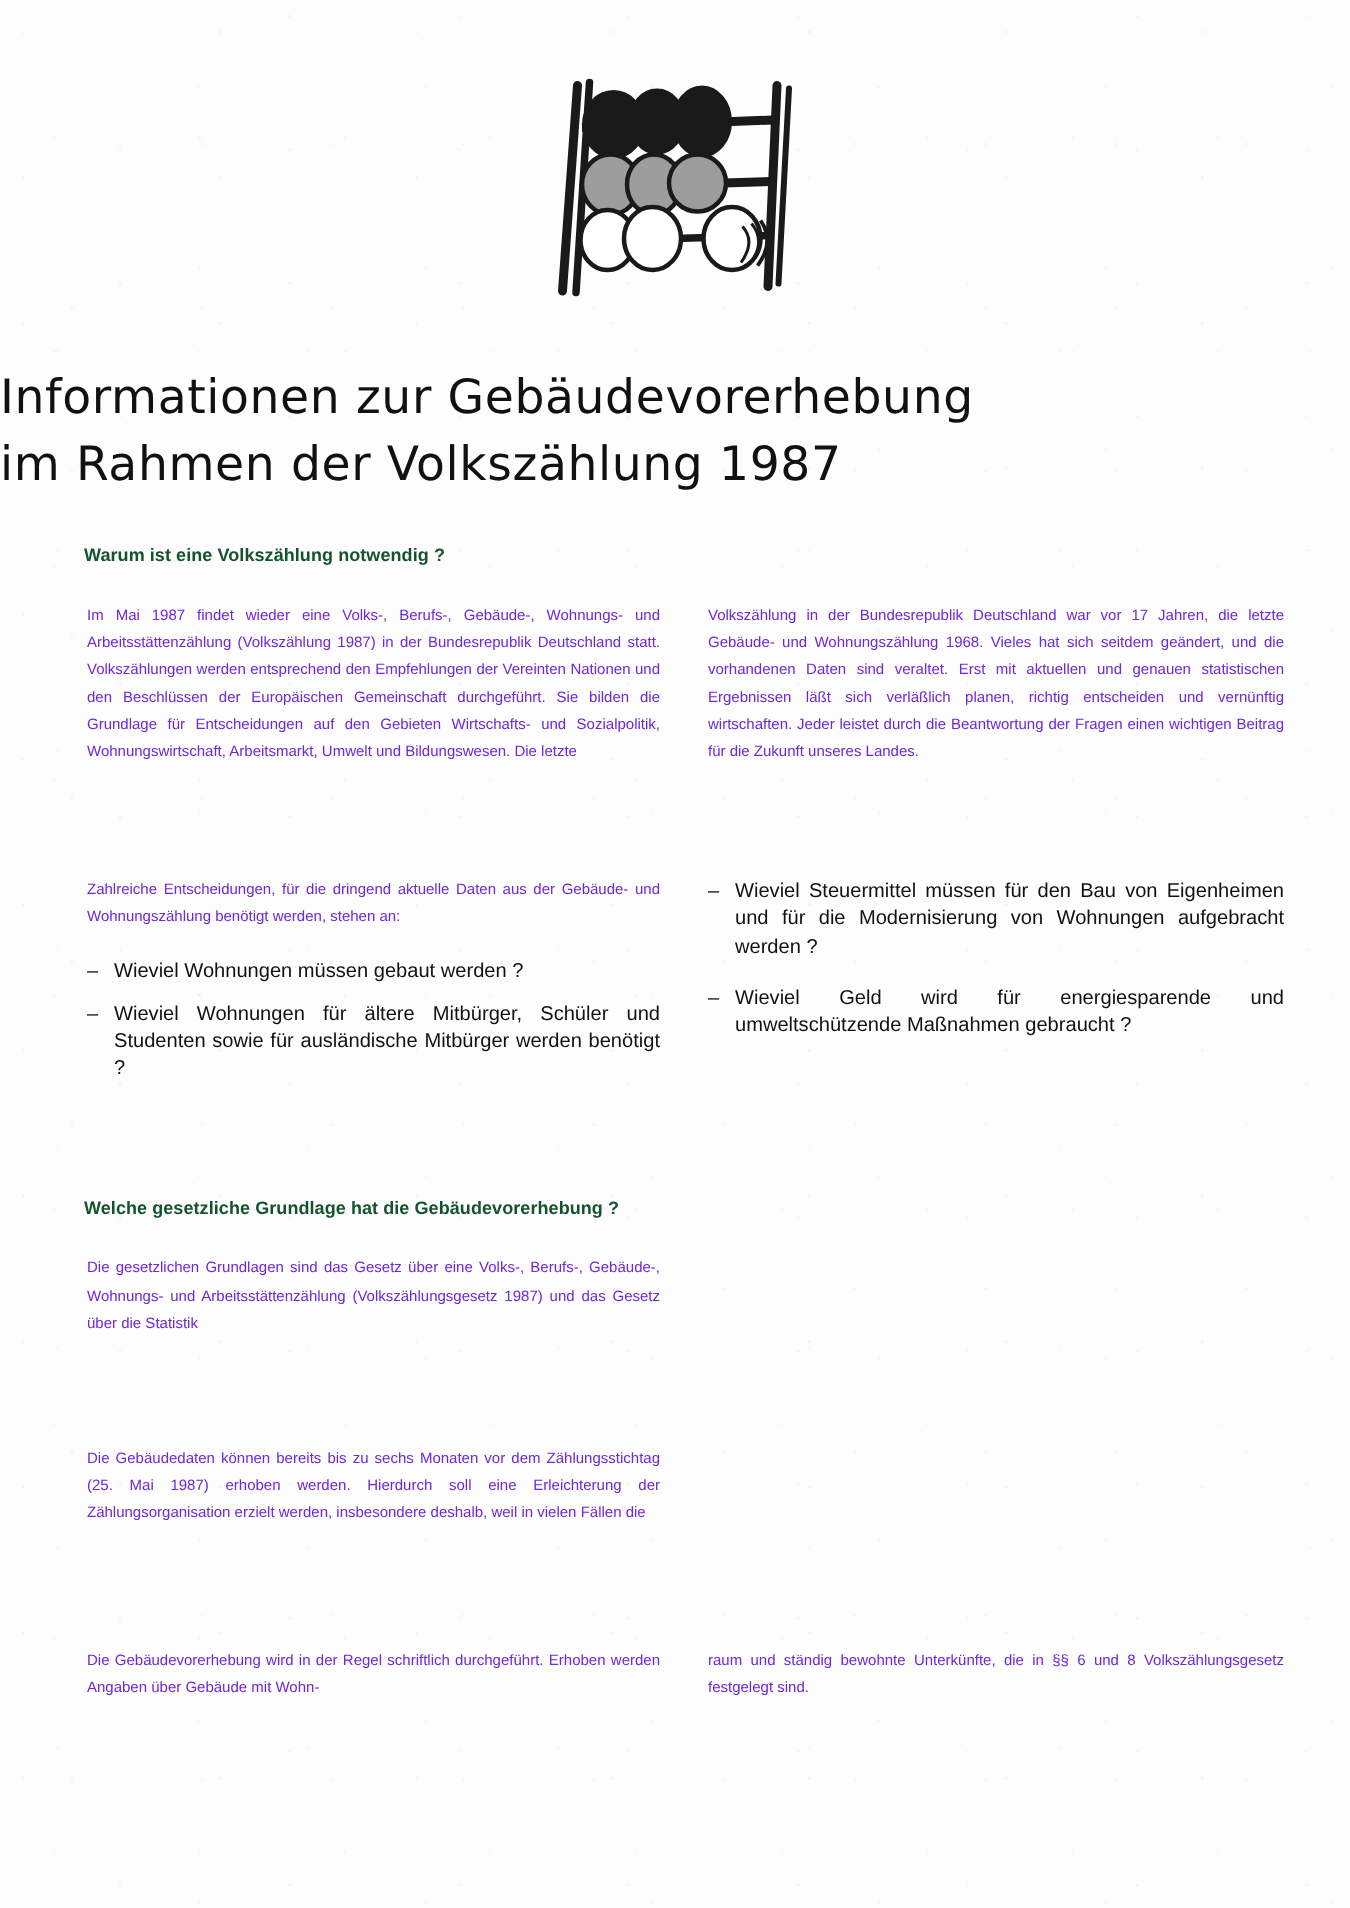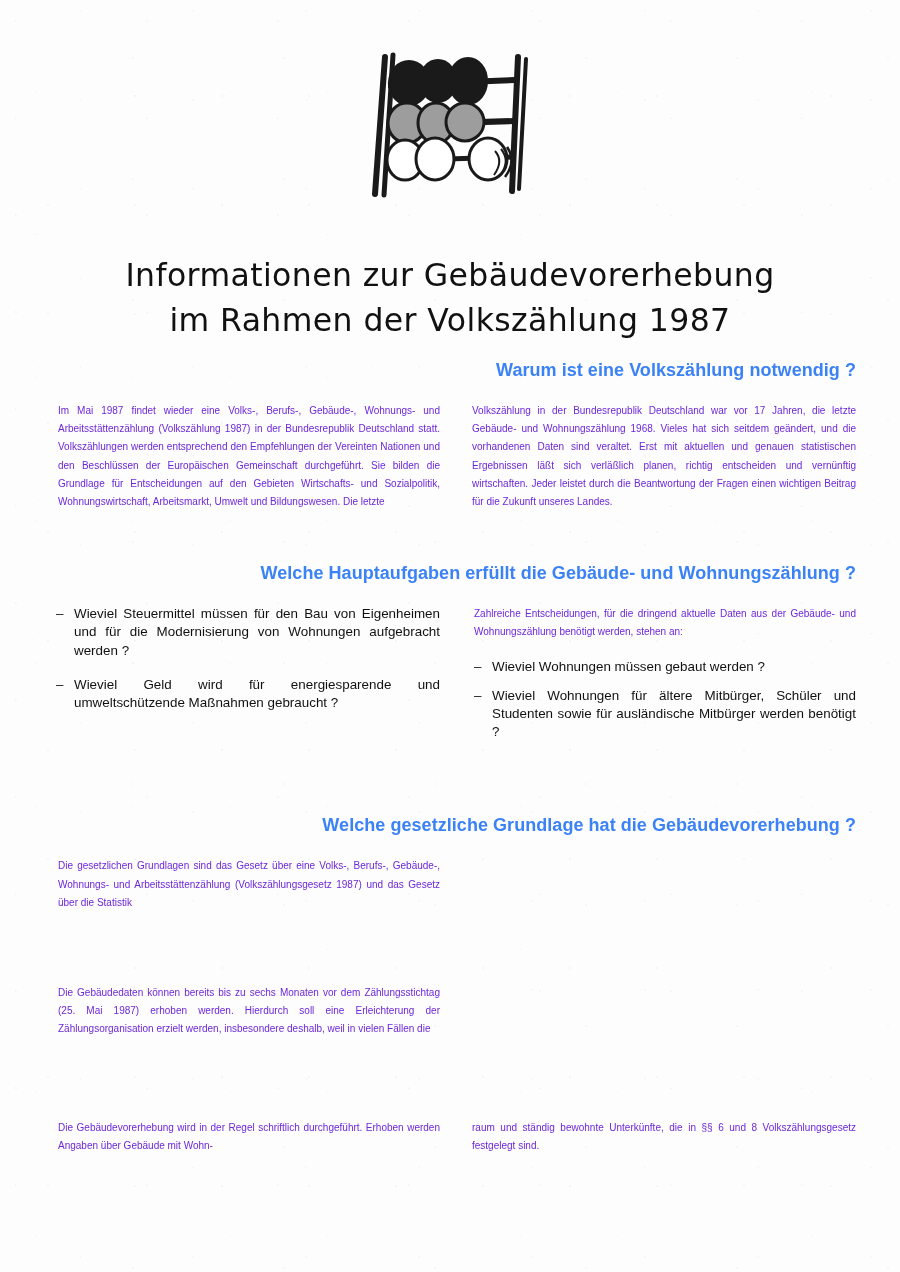--- a/index.html
+++ b/index.html
@@ -42,24 +42,24 @@
     height: 160px;
     display: flex;
     align-items: center;
     justify-content: center;
   }
   .logo-svg { display: block; }
 
   
   .doc-title {
     position: absolute;
-    top: 232px;
+    top: 222px;
     left: 0;
     width: 900px;
-    text-align: center;
+    text-align: left;
     font-family: "DejaVu Sans", sans-serif;
     font-weight: 400;
     font-size: 31.5px;
     line-height: 45px;
     letter-spacing: 0.4px;
     color: #111111;
     white-space: pre-line;
   }
 
   
@@ -67,27 +67,27 @@
     position: absolute;
     top: 360px;
     left: 56px;
     width: 800px;
   }
 
   section.block { margin: 0 0 0 0; }
 
   h2.sec-heading {
     margin: 0;
-    text-align: right;
+    text-align: left;
     font-family: "Liberation Sans", sans-serif;
     font-weight: bold;
-    font-size: 18px;
+    font-size: 12px;
     line-height: 20px;
     letter-spacing: 0.05px;
-    color: #3b82f6;
+    color: #14532d;
   }
 
   .cols {
     display: flex;
     justify-content: space-between;
     align-items: flex-start;
   }
   .col {
     width: 384px;
     box-sizing: border-box;
@@ -187,39 +187,38 @@
         </div>
         <div class="col right">
           <p class="body">Volkszählung in der Bundesrepublik Deutschland war vor 17 Jahren, die letzte Gebäude- und Wohnungszählung 1968. Vieles hat sich seitdem geändert, und die vorhandenen Daten sind veraltet. Erst mit aktuellen und genauen statistischen Ergebnissen läßt sich verläßlich planen, richtig entscheiden und vernünftig wirtschaften. Jeder leistet durch die Beantwortung der Fragen einen wichtigen Beitrag für die Zukunft unseres Landes.</p>
         </div>
       </div>
     </section>
 
     <div class="sec-gap-2"></div>
 
     <section class="block">
-      <h2 class="sec-heading">Welche Hauptaufgaben erfüllt die Gebäude- und Wohnungszählung ?</h2>
-      <div class="sec-gap-1"></div>
-      <div class="cols">
-        <div class="col right">
-          <ul class="dashlist">
-            <li>Wieviel Steuermittel müssen für den Bau von Eigenheimen und für die Modernisierung von Wohnungen aufgebracht werden ?</li>
-            <div class="gap-md"></div>
-            <li>Wieviel Geld wird für energiesparende und umweltschützende Maßnahmen gebraucht ?</li>
-          </ul>
-        </div>
+      <div class="sec-gap-1"></div>
+      <div class="cols">
         <div class="col left">
           <p class="body">Zahlreiche Entscheidungen, für die dringend aktuelle Daten aus der Gebäude- und Wohnungszählung benötigt werden, stehen an:</p>
           <div class="gap-md"></div>
           <ul class="dashlist">
             <li>Wieviel Wohnungen müssen gebaut werden ?</li>
             <div class="gap-sm"></div>
             <li>Wieviel Wohnungen für ältere Mitbürger, Schüler und Studenten sowie für ausländische Mitbürger werden benötigt ?</li>
           </ul>
         </div>
+        <div class="col right">
+          <ul class="dashlist">
+            <li>Wieviel Steuermittel müssen für den Bau von Eigenheimen und für die Modernisierung von Wohnungen aufgebracht werden ?</li>
+            <div class="gap-md"></div>
+            <li>Wieviel Geld wird für energiesparende und umweltschützende Maßnahmen gebraucht ?</li>
+          </ul>
+        </div>
       </div>
     </section>
 
     <div class="sec-gap-2" style="height:74px"></div>
 
     <section class="block">
       <h2 class="sec-heading">Welche gesetzliche Grundlage hat die Gebäudevorerhebung ?</h2>
       <div class="sec-gap-1"></div>
       <div class="cols">
         <div class="col left">

